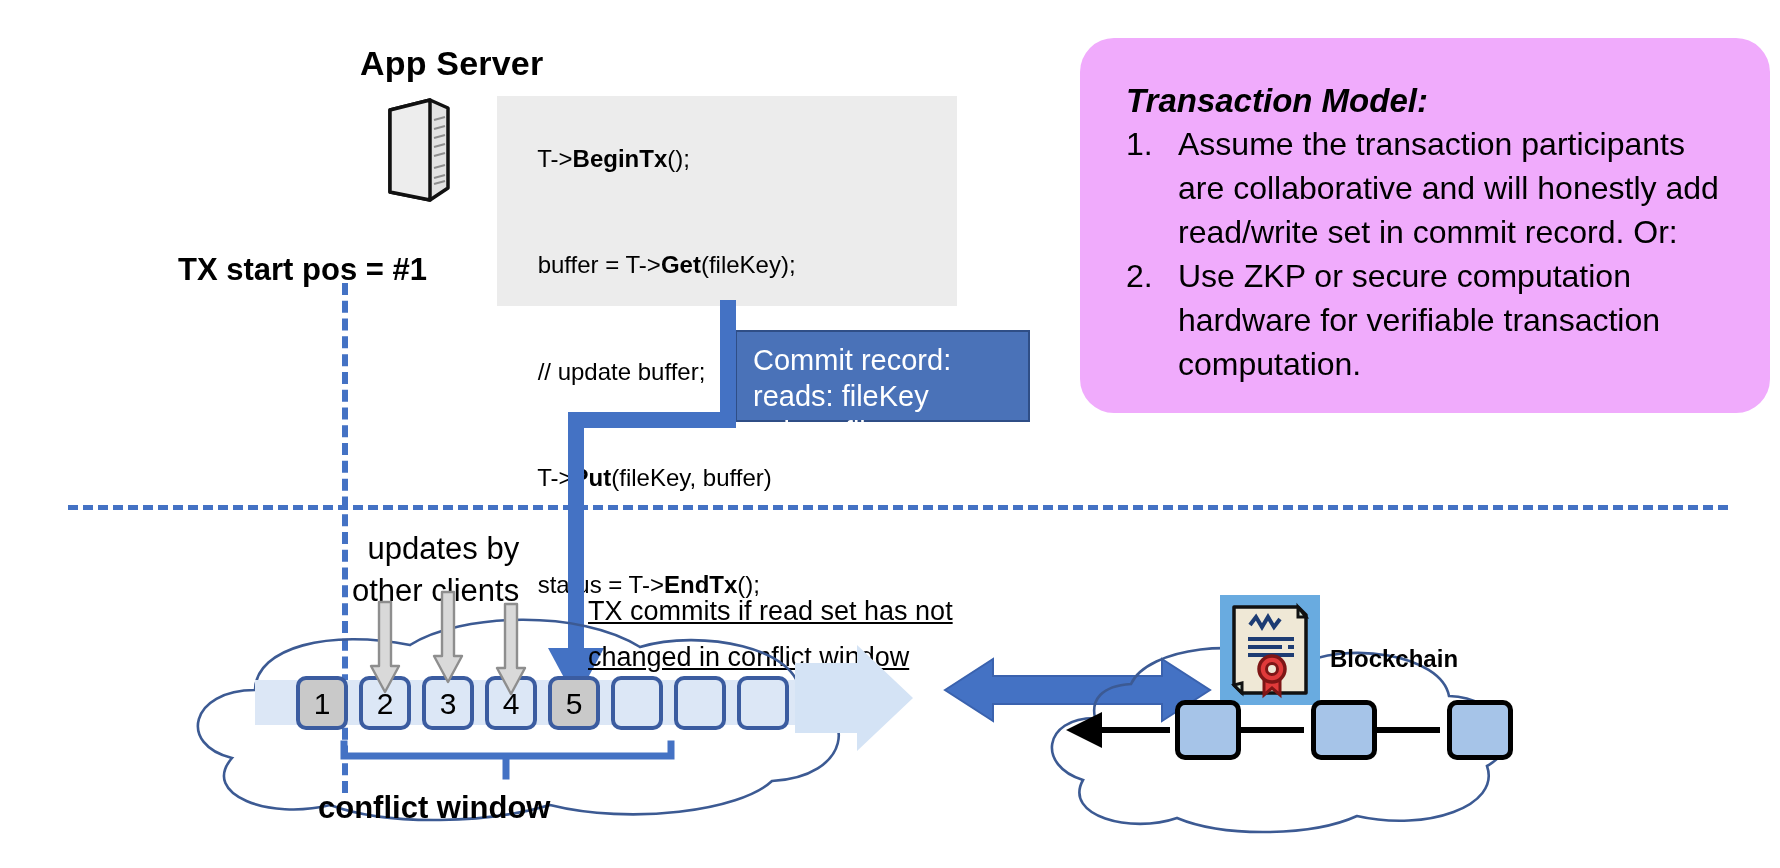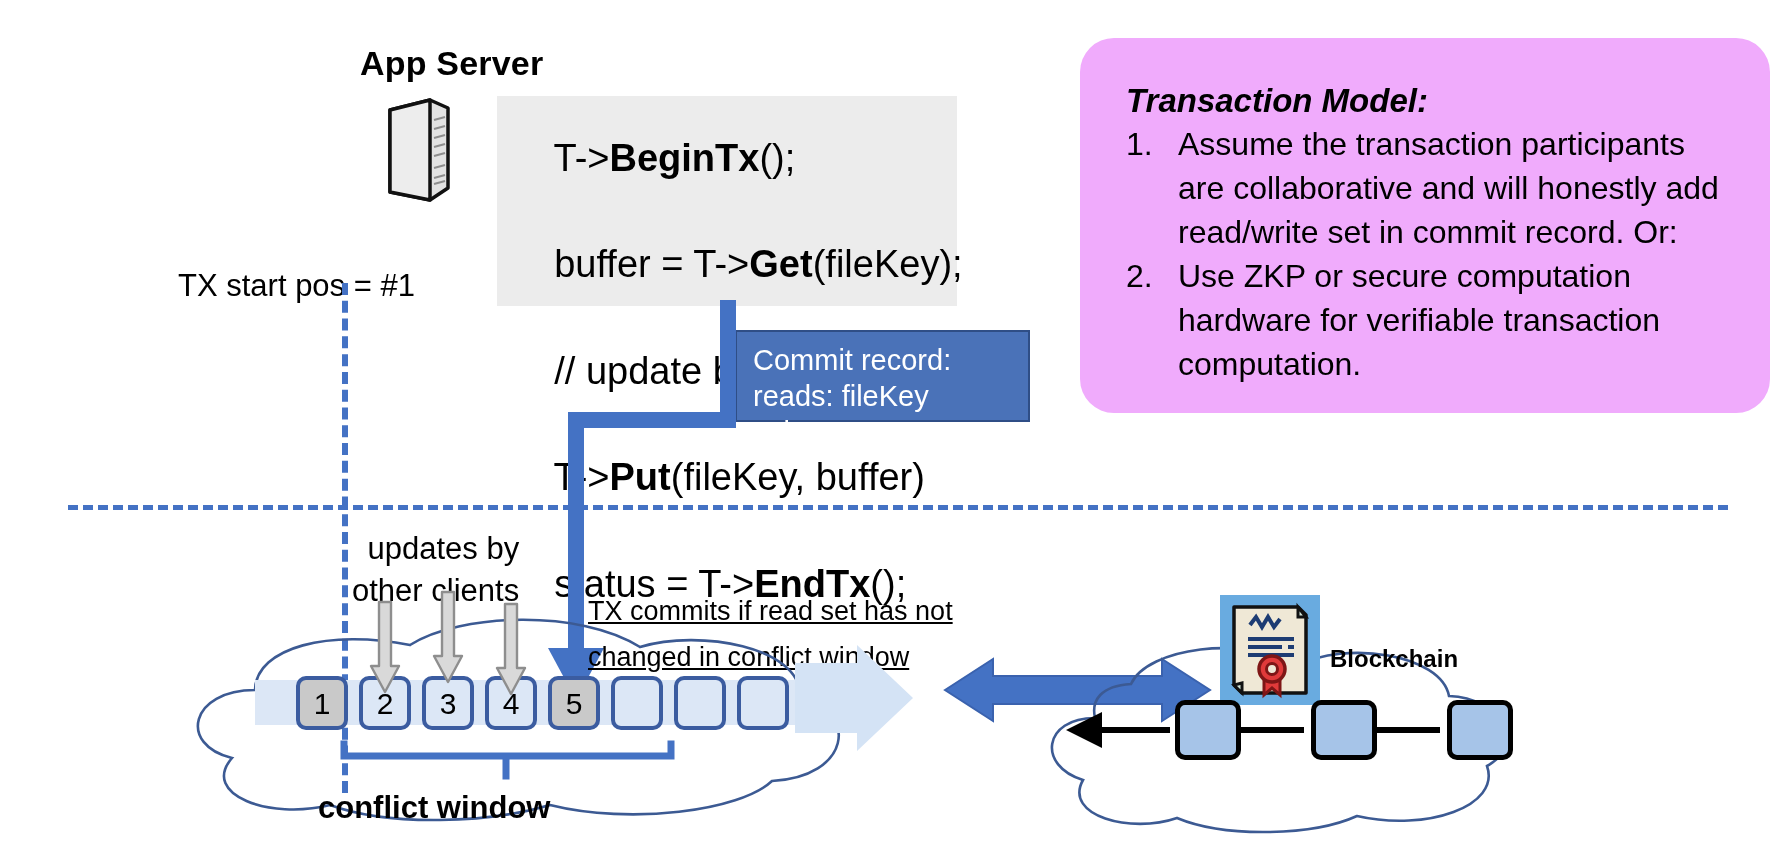--- a/index.html
+++ b/index.html
@@ -2,27 +2,27 @@
 <html><head>
 <meta charset="utf-8">
 <style>
   html,body{margin:0;padding:0;background:#ffffff;}
   body{width:1780px;height:868px;position:relative;overflow:hidden;
        font-family:"Liberation Sans","DejaVu Sans",sans-serif;color:#000;}
   .abs{position:absolute;}
 
   
   #app-server-title{left:360px;top:44px;font-size:34px;font-weight:bold;letter-spacing:.2px;}
-  #tx-start-label{left:178px;top:268px;font-size:31px;white-space:nowrap;}
+  #tx-start-label{left:178px;top:252px;font-size:31px;white-space:nowrap;font-weight:bold;}
   #blockchain-label{left:1330px;top:645px;font-size:24px;font-weight:bold;}
   #conflict-window-label{left:318px;top:790px;font-size:31px;font-weight:bold;}
 
   
   #code-block{left:497px;top:96px;width:460px;height:210px;background:#ececec;}
-  #code-block .line{font-size:38px;line-height:35.5px;white-space:pre;margin-left:15px;}
+  #code-block .line{font-size:24px;line-height:35.5px;padding-left:14px;white-space:pre;}
   #code-block .line:first-child{padding-top:9px;}
   .b{font-weight:bold;}
 
   
   #server-icon{left:382px;top:96px;width:72px;height:110px;}
 
   
   #commit-record{left:735px;top:330px;width:295px;height:92px;
       background:#4A72B8;border:2px solid #2F4E86;box-sizing:border-box;}
   #commit-record .cline{color:#fff;font-size:29px;line-height:36px;padding-left:16px;white-space:pre;}
@@ -114,21 +114,21 @@
     <span>status = T-&gt;</span><span class="b">EndTx</span><span>();</span>
   </div>
 </div>
 
 <div class="abs" id="tx-start-label">TX start pos = #1</div>
 <div class="abs" id="tx-start-line"></div>
 
 <div class="abs" id="commit-record">
   <div class="cline">Commit record:</div>
   <div class="cline">reads: fileKey</div>
-  <div class="cline">writes: secure</div>
+  <div class="cline">writes: fileKey</div>
 </div>
 
 <div class="abs" id="note-panel">
   <div id="note-title">Transaction Model:</div>
   <ol>
     <li>
       <span class="num">1.</span>
       <span class="txt">Assume the transaction participants are collaborative and will honestly add read/write set in commit record.  Or:</span>
     </li>
     <li>

